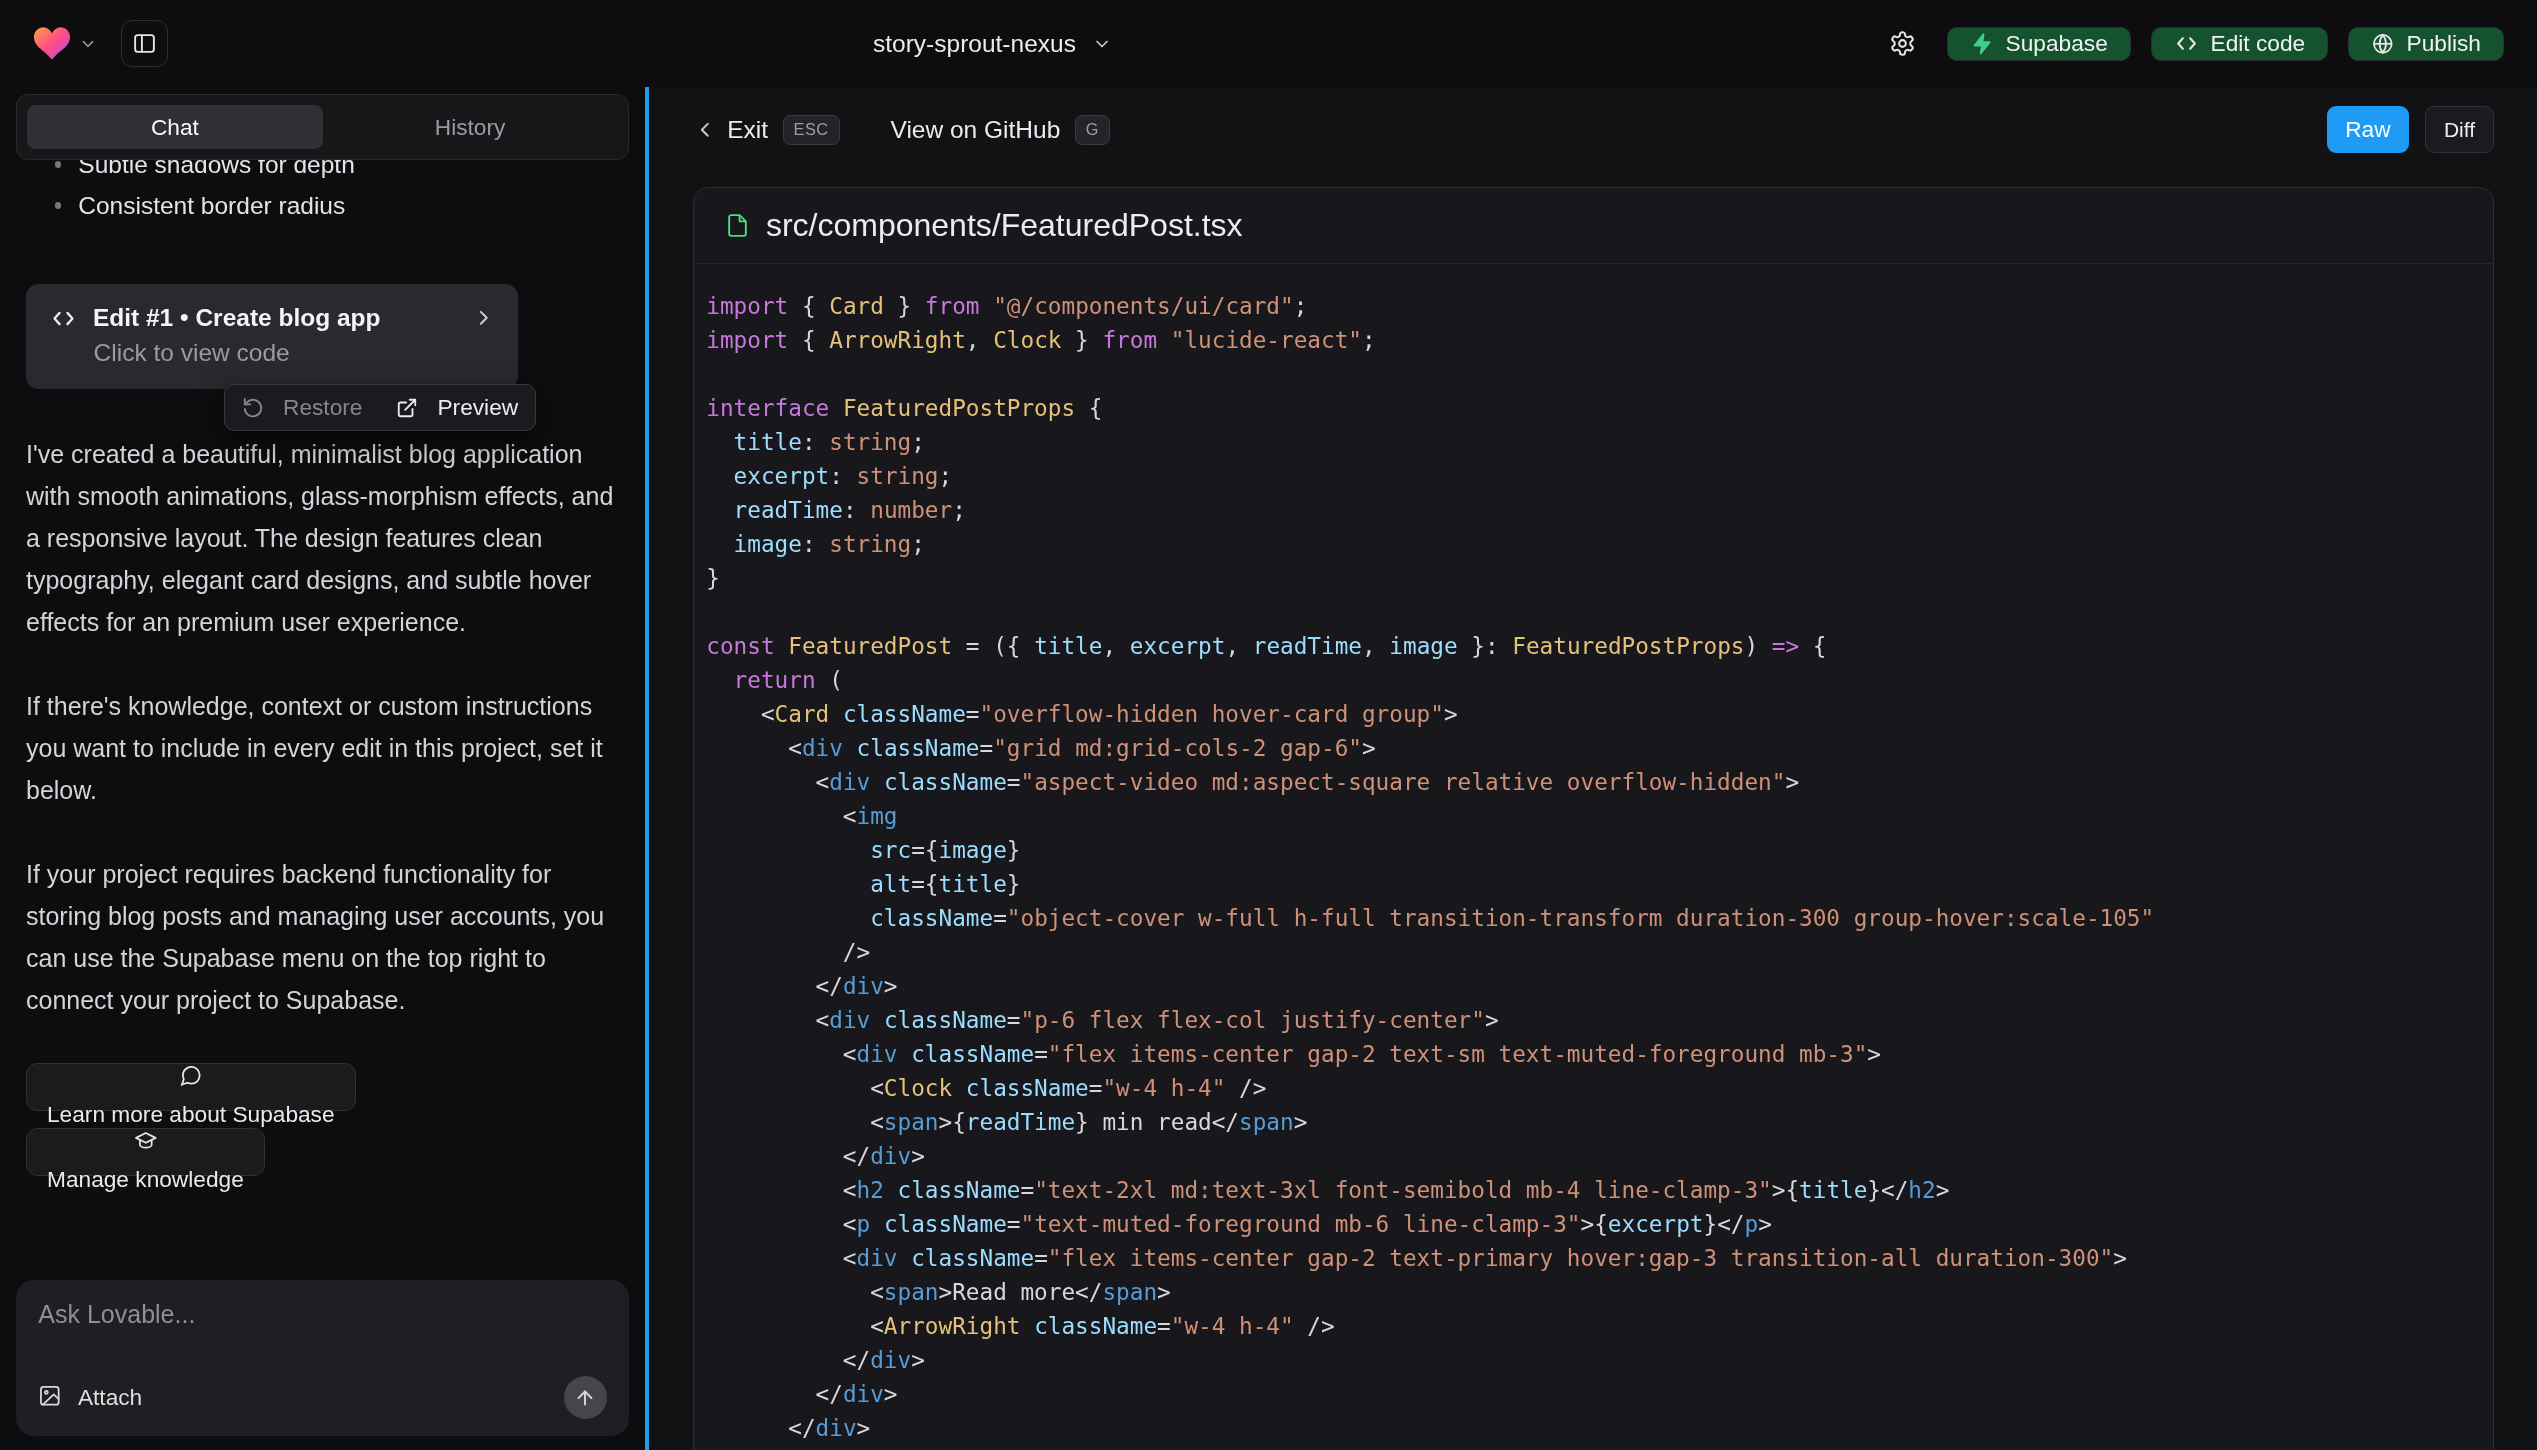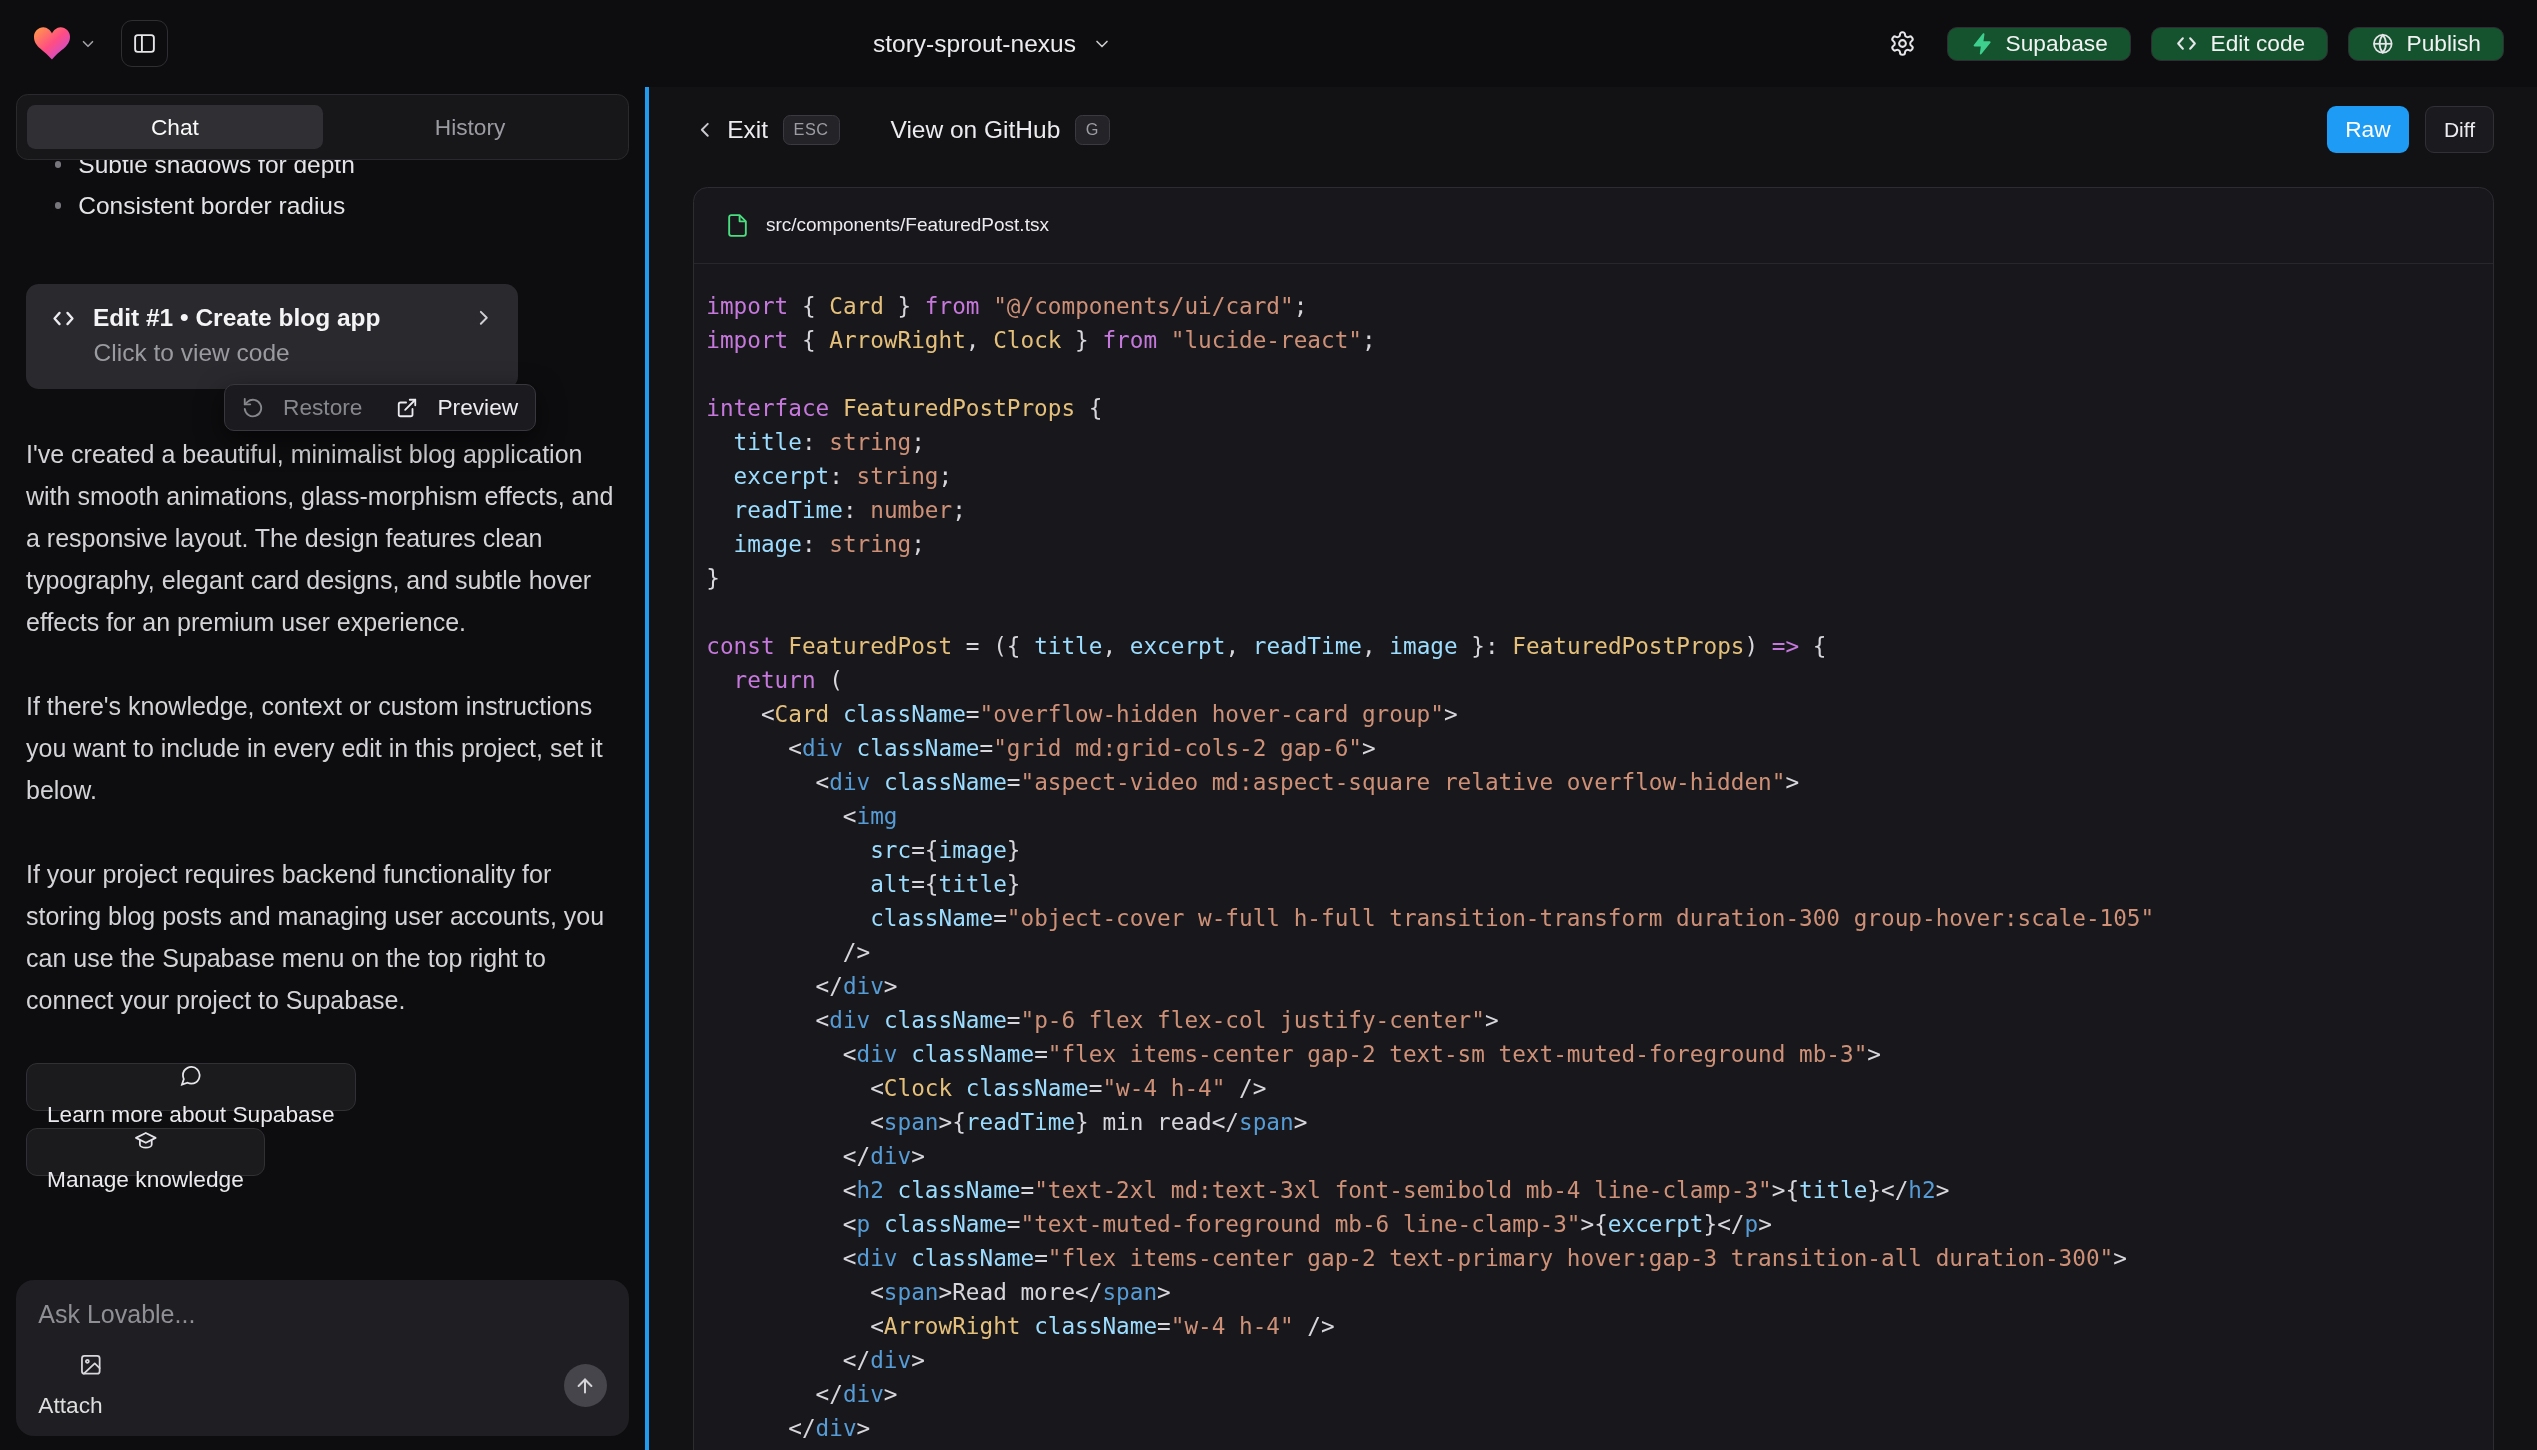--- a/index.html
+++ b/index.html
@@ -51,38 +51,38 @@
 
   .paragraphs { margin-top:44px; }
   .para { width:600px; margin:0 0 42px; font-size:25px; line-height:42px; color:#d4d4d8; }
 
   .action-btn { display:flex; align-items:center; gap:12.7px; height:48px; padding:0 20px; background:#1b1b1e; border:0.9px solid #303035; border-radius:11px; font-size:22.7px; color:#eaeaee; margin-bottom:17px; width:max-content;flex-direction:column; }
 
   .composer { margin:11px 16.3px 14.5px; background:#1f1f23; border-radius:18px; height:156px; padding:20px 22px 16.3px; display:flex; flex-direction:column; }
   .composer textarea { flex:1; background:transparent; border:0; outline:0; resize:none; font-family:"Liberation Sans",sans-serif; font-size:25px; color:#eaeaee; }
   .composer textarea::placeholder { color:#8f8f96; }
   .composer-row { display:flex; align-items:center; justify-content:space-between; }
-  .attach-btn { display:flex; align-items:flex-end; gap:16px; font-size:22.7px; color:#dededf;flex-direction:column; }
+  .attach-btn { display:flex; align-items:flex-start; gap:16px; font-size:22.7px; color:#dededf; }
   .send-btn { width:43px; height:43px; border-radius:50%; background:#45454b; display:flex; align-items:center; justify-content:center; }
 
   
   .divider { width:3.6px; flex:none; background:#1f9cf0; cursor:col-resize; }
 
   
   .main { flex:1; min-width:0; background:#121215; display:flex; flex-direction:column; }
   .main-header { height:85px; flex:none; display:flex; align-items:center; padding:0 44px; }
   .exit-btn { display:flex; align-items:center; gap:11px; font-size:24.5px; color:#ececf0; }
   .kbd { margin-left:14.5px; background:#232328; border:0.9px solid #3a3a40; border-radius:7.3px; padding:4.5px 10px; font-size:16.3px; color:#9c9ca4; letter-spacing:0.5px; }
   .gh-btn { margin-left:51px; font-size:24.5px; color:#ececf0; }
   .header-right { margin-left:auto; display:flex; align-items:center; gap:16.3px; }
   .raw-btn { background:#1d9bf5; color:#fff; font-size:22.7px; font-weight:500; padding:0 18px; height:47px; border-radius:9px; display:flex; align-items:center; }
   .diff-btn { background:#1b1b1f; border:0.9px solid #303036; color:#ececf0; font-size:21px; padding:0 18px; height:47px; border-radius:9px; display:flex; align-items:center; }
 
   .code-card { margin:14.5px 44px 0; background:#18181c; border:0.9px solid #2c2c31; border-radius:14.5px; overflow:hidden; flex:none; }
-  .file-header { height:76px; display:flex; align-items:center; gap:16.3px; padding:0 31px; border-bottom:0.9px solid #27272c; font-size:19px; color:#ececf0; }
+  .file-header { height:76px; display:flex; align-items:center; gap:16.3px; padding:0 31px; border-bottom:0.9px solid #27272c; font-size:32px; color:#ececf0; }
   .code { padding:25px 18px 25px 12.7px; font-family:"DejaVu Sans Mono", monospace; font-size:22.7px; line-height:34px; color:#d6d6dc; }
   .code-line { white-space:pre; height:34px; }
   .tok-k { color:#c678dd; }
   .tok-t { color:#e5c07b; }
   .tok-s { color:#ce9178; }
   .tok-v { color:#9cdcfe; }
   .tok-g { color:#569cd6; }
   .tok-p { color:#d6d6dc; }
 </style>
 </head>

